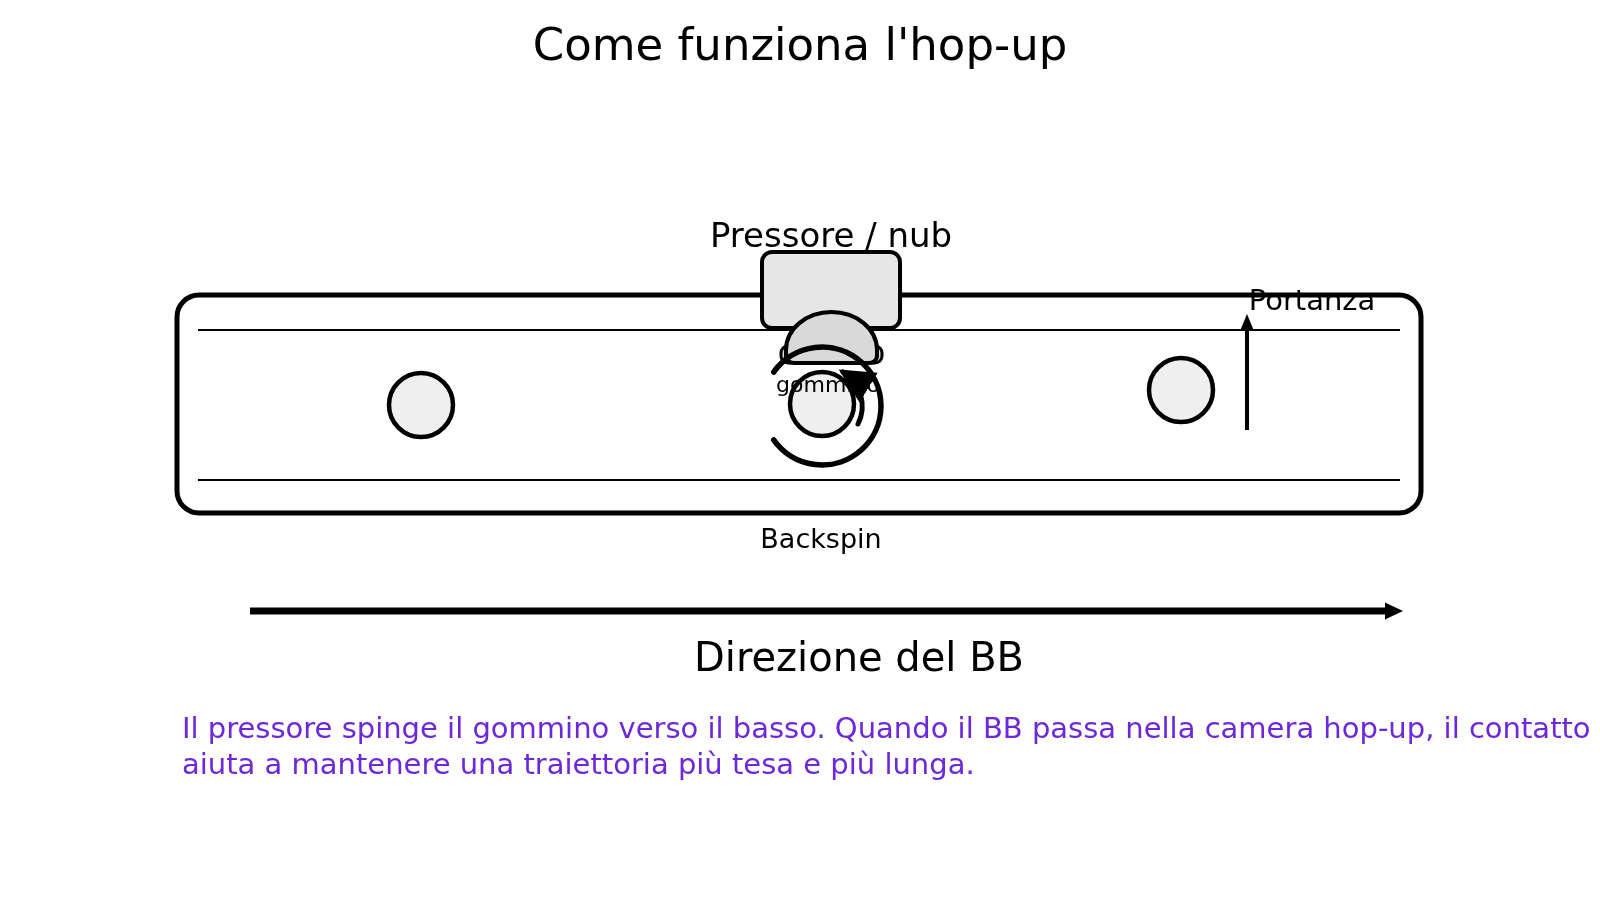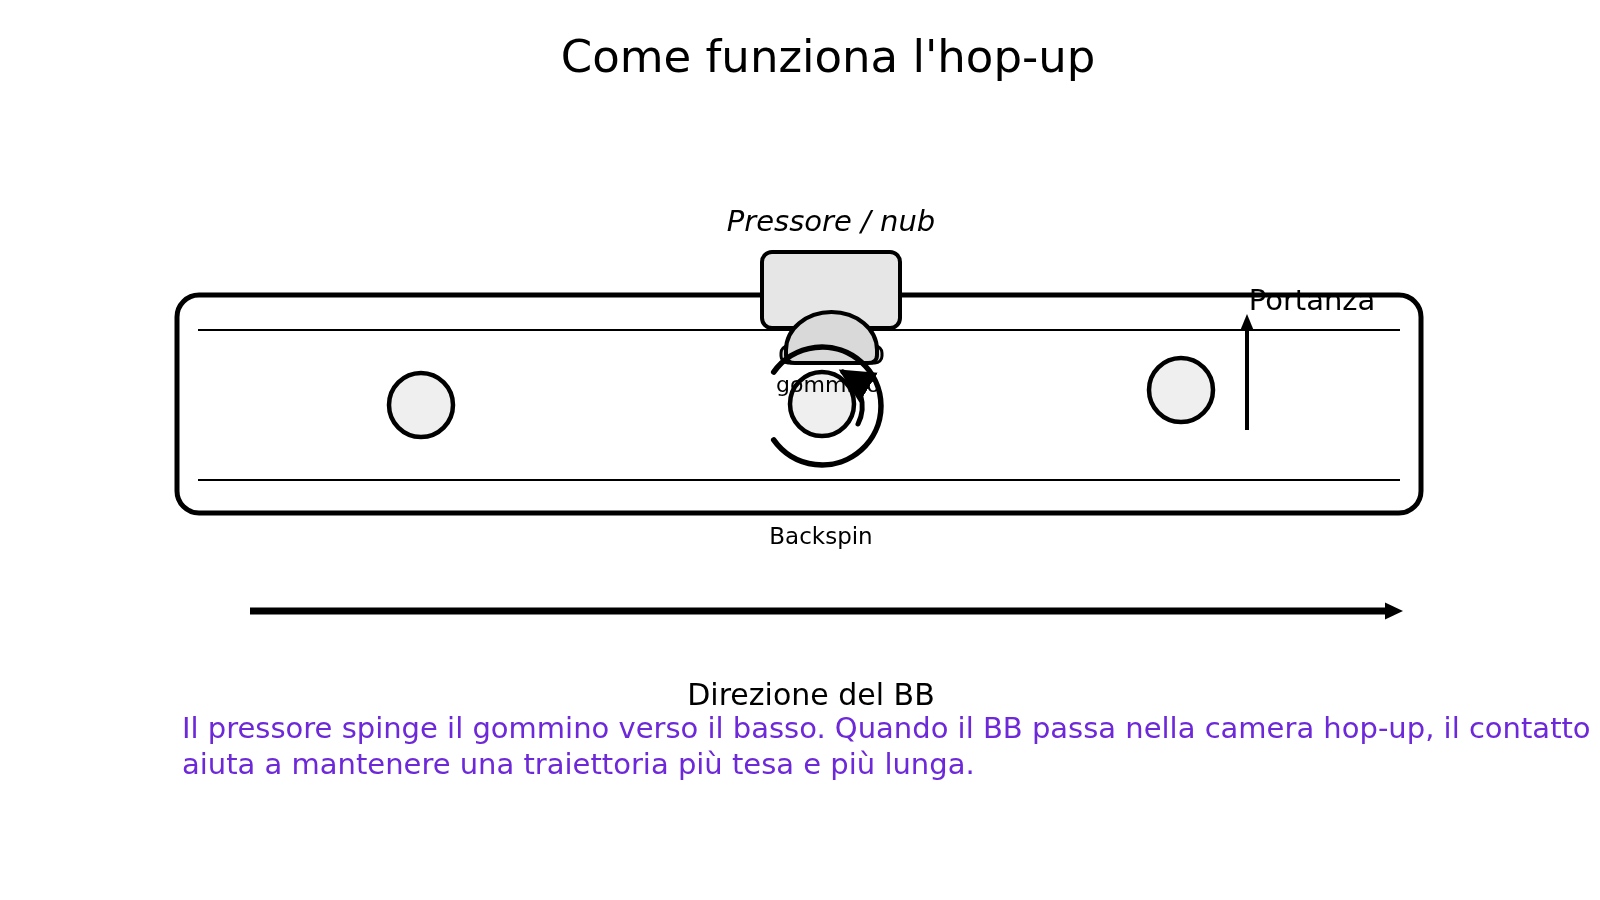--- a/index.html
+++ b/index.html
@@ -21,30 +21,29 @@
     height: 900px;
   }
   .label {
     position: absolute;
     color: #000000;
     white-space: nowrap;
     z-index: 5;
   }
   .centered { transform: translateX(-50%); }
   .page-title {
-    left: 800px; top: 30px;
+    left: 800px; top: 18px;
     font-size: 45px;
     line-height: 1.2;
-    margin-left: 28px;
   }
-  .lbl-pressore { left: 831px; top: 204px; font-size: 29px; font-style: italic; }
+  .lbl-pressore { left: 831px; top: 215px; font-size: 34px; }
   .lbl-portanza { left: 1301px; top: 283px; font-size: 29px; margin-left: 11px; }
   .lbl-gommino  { left: 828px; top: 372px; font-size: 22px; }
-  .lbl-backspin { left: 821px; top: 523px; font-size: 23px; }
-  .lbl-direzione{ left: 811px; top: 634px; font-size: 30px; margin-top: 43px; }
+  .lbl-backspin { left: 821px; top: 523px; font-size: 27px; }
+  .lbl-direzione{ left: 859px; top: 634px; font-size: 40px; }
   .caption {
     position: absolute;
     left: 182px; top: 710px;
     font-size: 29px;
     line-height: 36px;
     color: #6d28d9;
     z-index: 5;
   }
   .caption div { white-space: nowrap; }
 </style>

